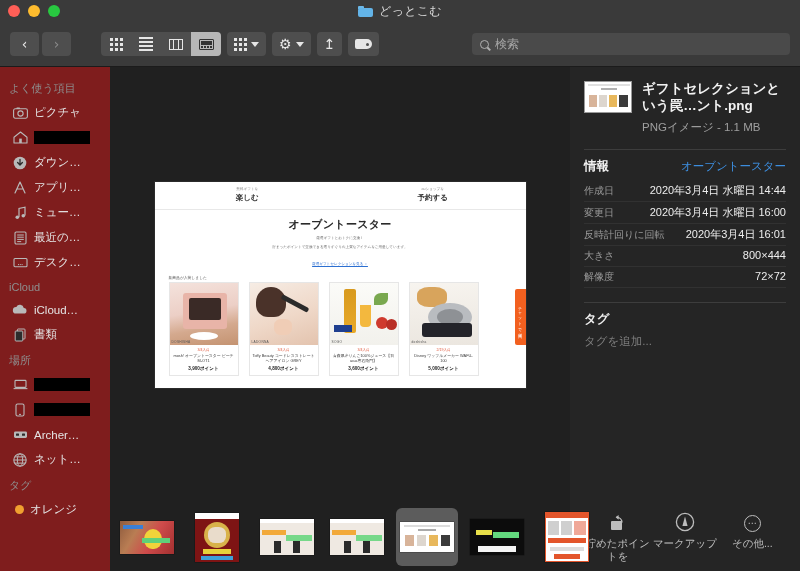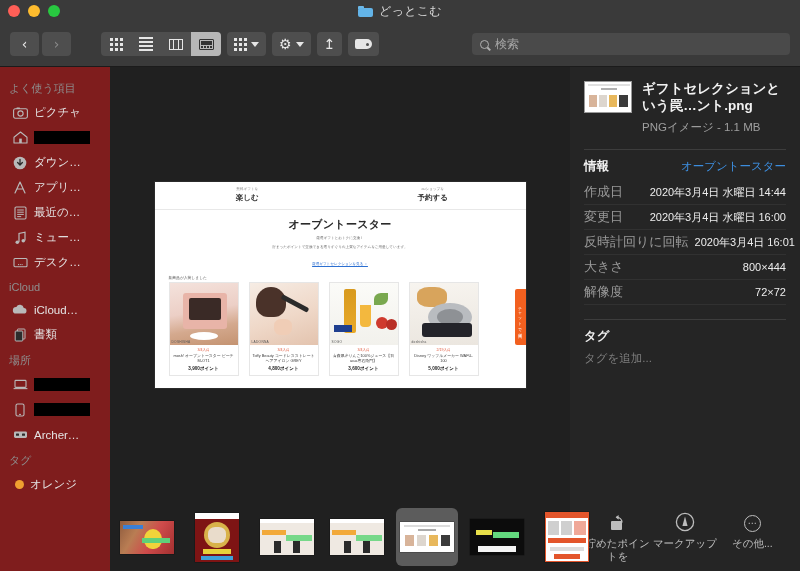--- a/index.html
+++ b/index.html
@@ -150,21 +150,21 @@
   .info-thumb { width:48px; height:32px; background:#fff; border:1px solid #9a9a9a; flex:0 0 48px; overflow:hidden; position:relative; }
   .info-meta { min-width:0; flex:1; }
   .info-name { color:#f2f2f2; font-size:13.5px; font-weight:700; line-height:1.25; word-break:break-all; }
   .info-kind { color:#9f9f9f; font-size:11.5px; margin-top:5px; }
   .hr { height:1px; background:#3d3d3d; margin:14px 0 8px; }
   .sec-head { display:flex; align-items:baseline; justify-content:space-between; margin-bottom:5px; }
   .sec-title { color:#f0f0f0; font-size:12.5px; font-weight:700; }
   .sec-action { color:#3d90e3; font-size:11.5px; }
   .row { display:flex; justify-content:space-between; align-items:baseline; padding:3px 0; border-bottom:1px solid #313131; gap:6px; }
   .row:last-of-type { border-bottom:none; }
-  .row .k { color:#9a9a9a; font-size:13px; white-space:nowrap; }
+  .row .k { color:#9a9a9a; font-size:10px; white-space:nowrap; }
   .row .v { color:#ededed; font-size:11px; text-align:center; white-space:nowrap; }
   .tags-title { color:#f0f0f0; font-size:12.5px; font-weight:700; margin-bottom:6px; }
   .tags-add { color:#7e7e7e; font-size:11.5px; }
   .info-actions { margin-top:auto; display:flex; justify-content:space-between; padding-bottom:8px; }
   .act { width:68px; display:flex; flex-direction:column; align-items:center; gap:5px; color:#bdbdbd; }
   .act-ico { height:20px; display:flex; align-items:flex-end; justify-content:center; }
   .act-lbl { font-size:10.5px; text-align:center; line-height:1.25; }
   .circ { width:17px; height:17px; border-radius:50%; border:1.3px solid #bdbdbd; display:flex; align-items:center; justify-content:center; font-size:9px; }
 </style>
 </head>
@@ -313,36 +313,36 @@
           <svg width="14" height="13" viewBox="0 0 14 13">
               <path d="M7 1 2 12M7 1l5 11M4 8h6" fill="none" stroke="#b9b9b9" stroke-width="1.2" stroke-linecap="round"></path>
             </svg>
         </span>
         <span class="sb-label">アプリ…</span>
       </div>
 
       <div class="sb-item">
         <span class="sb-ico">
           <svg width="13" height="14" viewBox="0 0 13 14">
-              <rect x="1" y="1" width="11" height="12" rx="1.2" fill="none" stroke="#b9b9b9" stroke-width="1.1"></rect>
-              <path d="M3.2 4h6.6M3.2 6.2h6.6M3.2 8.4h6.6M3.2 10.6h4" stroke="#b9b9b9" stroke-width="1"></path>
-            </svg>
-        </span>
-        <span class="sb-label">最近の…</span>
-      </div>
-
-      <div class="sb-item">
-        <span class="sb-ico">
-          <svg width="13" height="14" viewBox="0 0 13 14">
               <path d="M5 11V2.5l6-1.3V9.6" fill="none" stroke="#b9b9b9" stroke-width="1.2"></path>
               <circle cx="3.3" cy="11.2" r="1.8" fill="#b9b9b9"></circle>
               <circle cx="9.3" cy="9.8" r="1.8" fill="#b9b9b9"></circle>
             </svg>
         </span>
         <span class="sb-label">ミュー…</span>
+      </div>
+
+      <div class="sb-item">
+        <span class="sb-ico">
+          <svg width="13" height="14" viewBox="0 0 13 14">
+              <rect x="1" y="1" width="11" height="12" rx="1.2" fill="none" stroke="#b9b9b9" stroke-width="1.1"></rect>
+              <path d="M3.2 4h6.6M3.2 6.2h6.6M3.2 8.4h6.6M3.2 10.6h4" stroke="#b9b9b9" stroke-width="1"></path>
+            </svg>
+        </span>
+        <span class="sb-label">最近の…</span>
       </div>
 
       <div class="sb-item">
         <span class="sb-ico">
           <svg width="15" height="12" viewBox="0 0 15 12">
               <rect x="1" y="1.5" width="13" height="8.2" rx="1" fill="none" stroke="#b9b9b9" stroke-width="1.1"></rect>
               <path d="M5 7.6h5" stroke="#b9b9b9" stroke-width="1" stroke-dasharray="1.2 1"></path>
             </svg>
         </span>
         <span class="sb-label">デスク…</span>
@@ -395,20 +395,30 @@
         <span class="sb-ico">
           <svg width="15" height="11" viewBox="0 0 15 11">
               <rect x="1" y="2.4" width="13" height="6.6" rx="1.4" fill="#b9b9b9"></rect>
               <rect x="3" y="4.6" width="3" height="2.2" rx=".4" fill="#2c2c2c"></rect>
               <rect x="9" y="4.6" width="3" height="2.2" rx=".4" fill="#2c2c2c"></rect>
             </svg>
         </span>
         <span class="sb-label">Archer…</span>
       </div>
 
+      <div class="sb-item">
+        <span class="sb-ico">
+          <svg width="14" height="14" viewBox="0 0 14 14">
+              <circle cx="7" cy="7" r="6.2" fill="none" stroke="#b9b9b9" stroke-width="1.1"></circle>
+              <ellipse cx="7" cy="7" rx="2.7" ry="6.2" fill="none" stroke="#b9b9b9" stroke-width="1"></ellipse>
+              <path d="M1 7h12M2.1 3.9h9.8M2.1 10.1h9.8" stroke="#b9b9b9" stroke-width="1"></path>
+            </svg>
+        </span>
+        <span class="sb-label">ネット…</span>
+      </div>
 
       <div class="sb-head">タグ</div>
 
       <div class="sb-item">
         <span class="tagdot"></span>
         <span class="sb-label">オレンジ</span>
       </div>
 
     </div>
 

